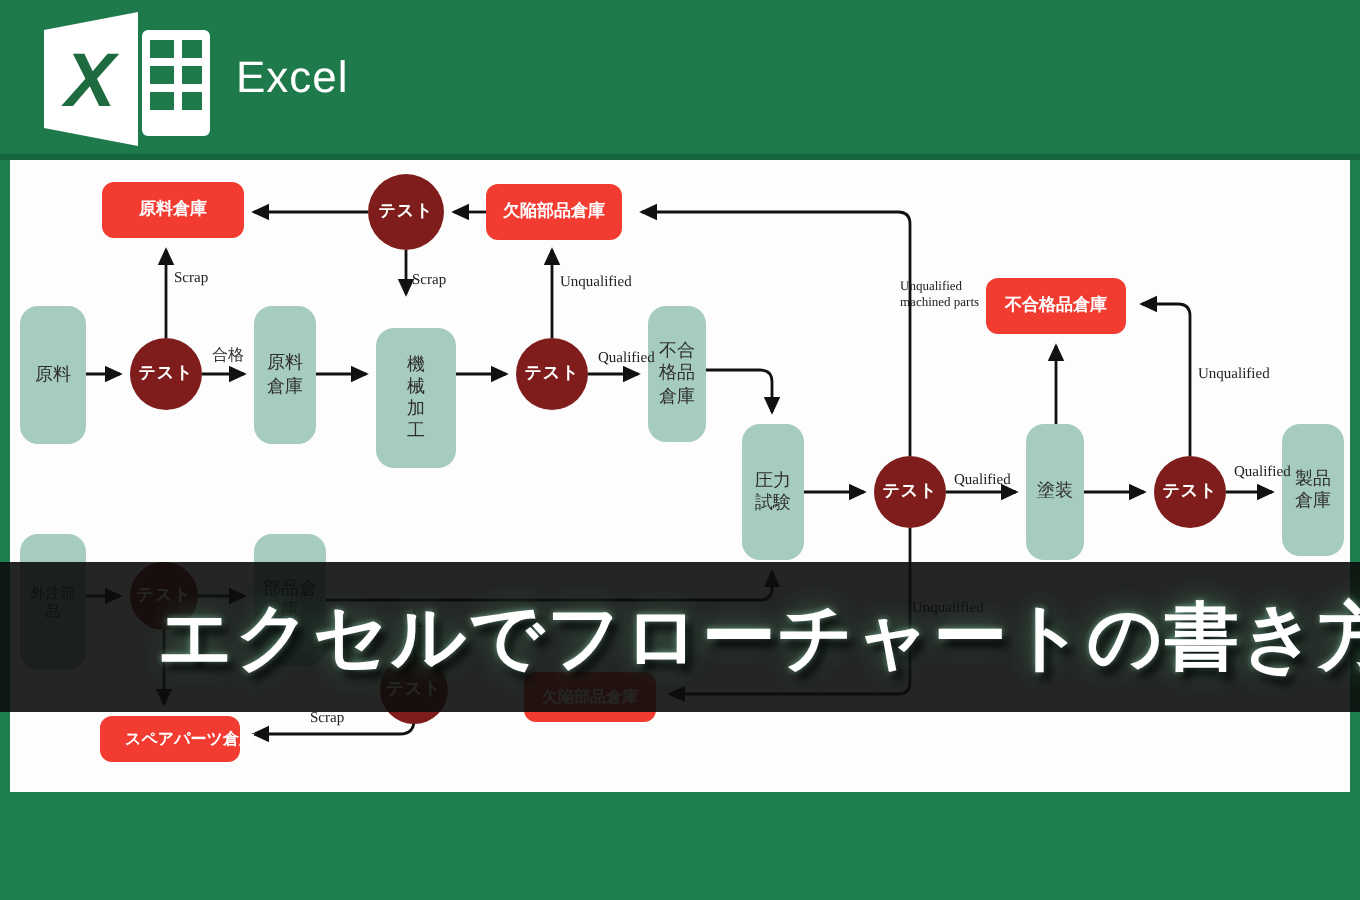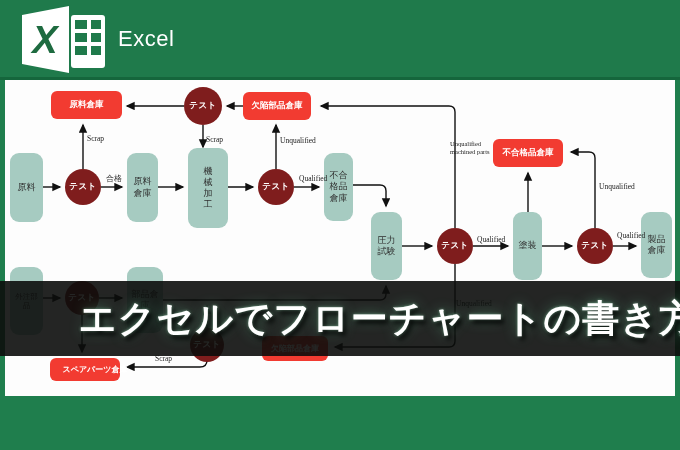--- a/index.html
+++ b/index.html
@@ -117,21 +117,21 @@
       <path d="M82,315 V352" marker-end="url(#ah)"></path>
       <path d="M163,300 H380 Q386,300 386,294 V286" marker-end="url(#ah)"></path>
       <path d="M207,328 V306" marker-end="url(#ah)"></path>
       <path d="M207,360 Q207,367 200,367 H127" marker-end="url(#ah)"></path>
       <path d="M455,264 V341 Q455,347 449,347 H335" marker-end="url(#ah)"></path>
     </g>
   </svg>
 
   <div class="node proc" style="left:10px;top:153px;width:33px;height:69px;">原料</div>
   <div class="node proc" style="left:127px;top:153px;width:31px;height:69px;">原料倉庫</div>
-  <div class="node proc" style="left:188px;top:148px;width:31px;height:80px;padding:2px 20px;">機械加工</div>
+  <div class="node proc" style="left:188px;top:164px;width:31px;height:70px;padding:2px 20px;">機械加工</div>
   <div class="node proc" style="left:324px;top:153px;width:29px;height:68px;">不合格品倉庫</div>
   <div class="node proc" style="left:371px;top:212px;width:31px;height:68px;">圧力試験</div>
   <div class="node proc" style="left:513px;top:212px;width:29px;height:68px;">塗装</div>
   <div class="node proc" style="left:641px;top:212px;width:31px;height:66px;">製品倉庫</div>
   <div class="node proc" style="left:10px;top:267px;width:33px;height:68px;font-size:7.5px;">外注部品</div>
   <div class="node proc" style="left:127px;top:267px;width:36px;height:66px;">部品倉庫</div>
 
   <div class="node test" style="left:65px;top:169px;width:36px;height:36px;">テスト</div>
   <div class="node test" style="left:258px;top:169px;width:36px;height:36px;">テスト</div>
   <div class="node test" style="left:184px;top:87px;width:38px;height:38px;">テスト</div>

